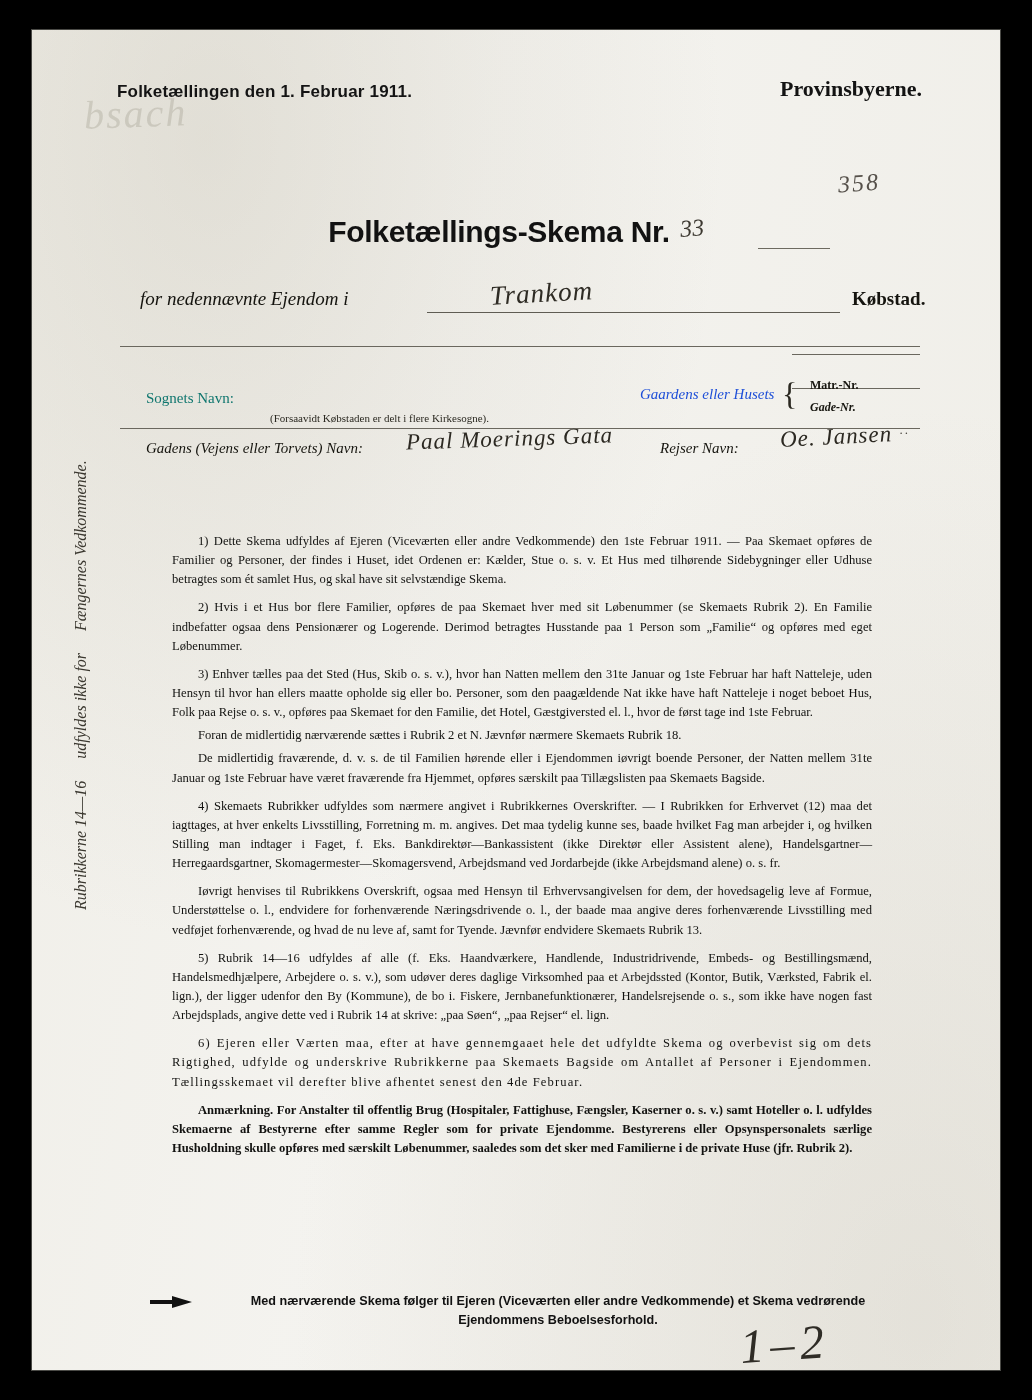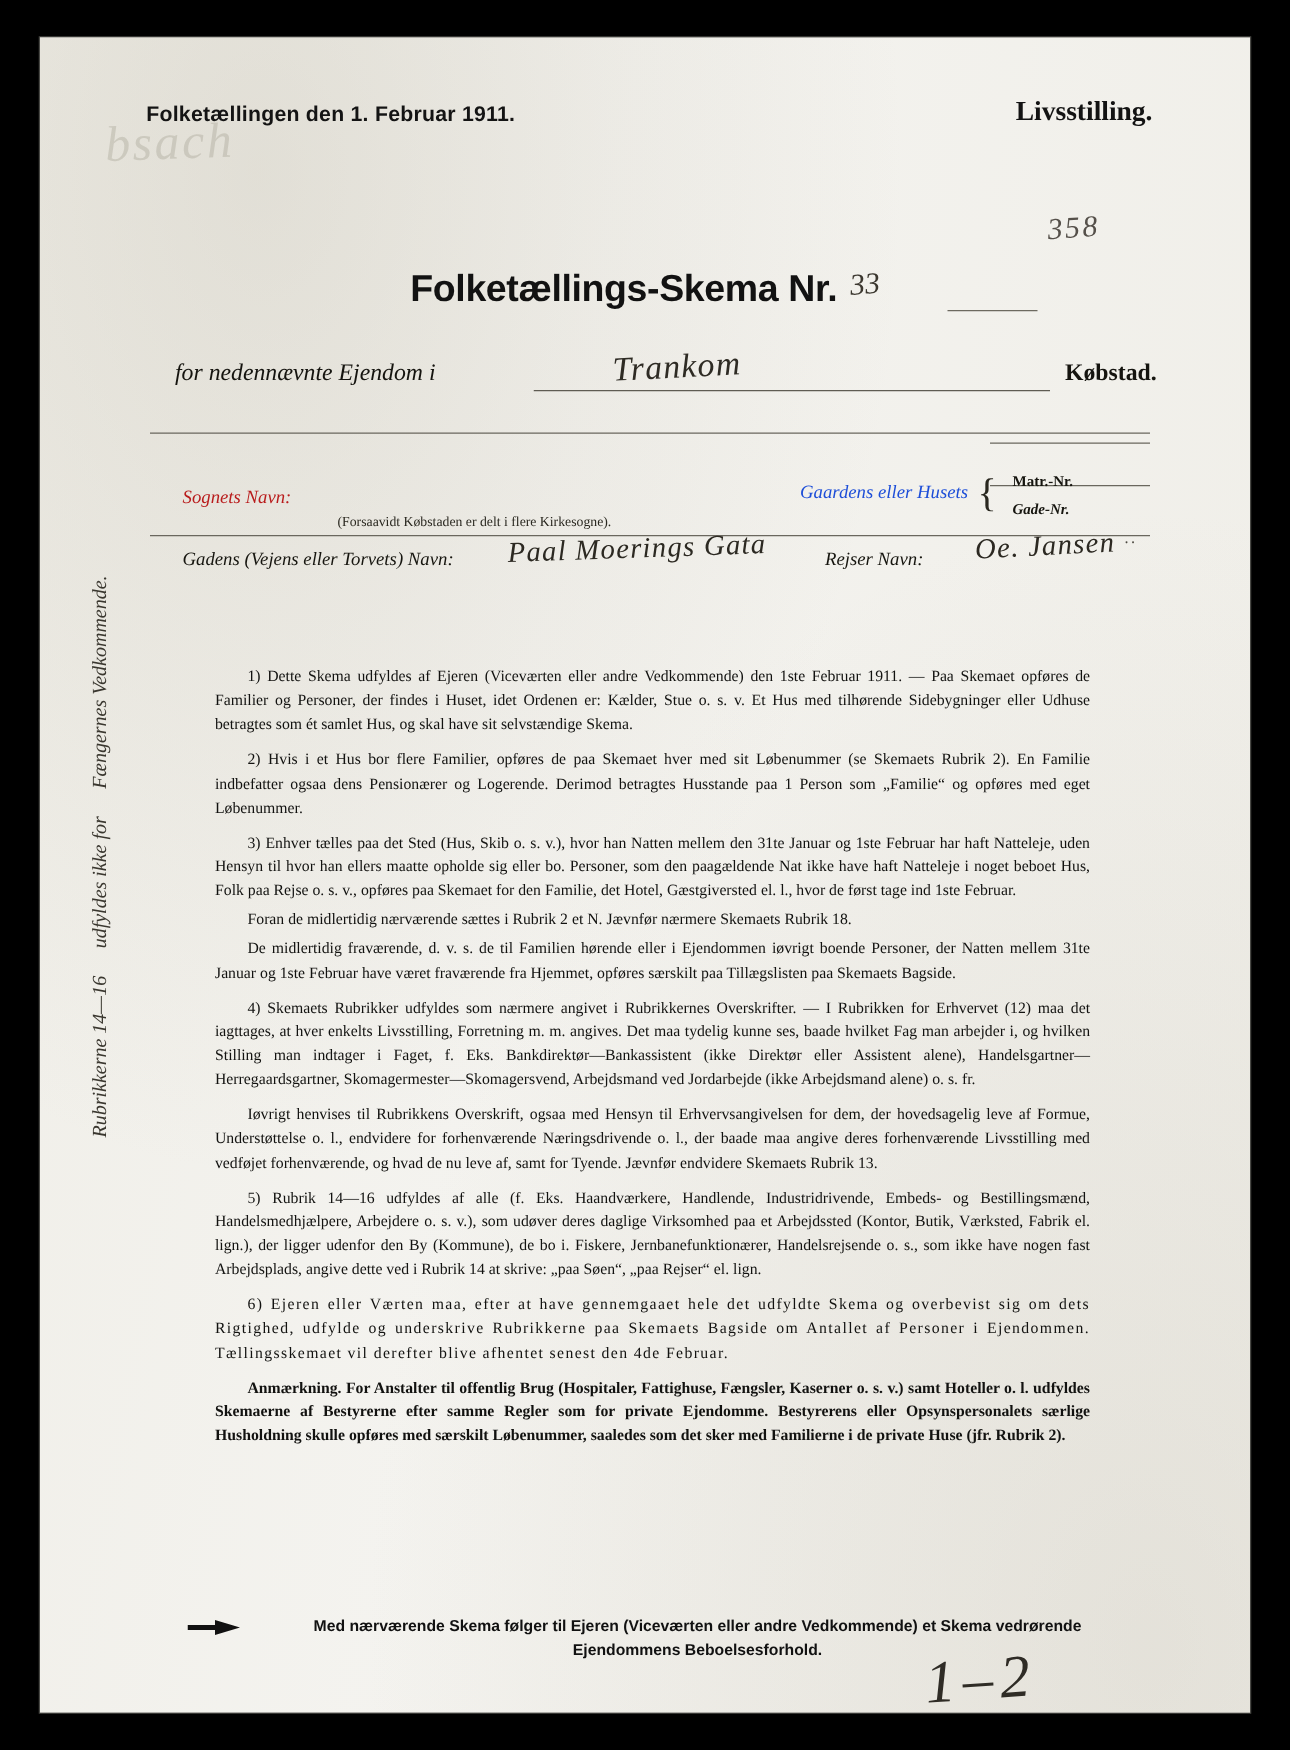--- a/index.html
+++ b/index.html
@@ -156,21 +156,21 @@
 
   
   .formblock { position: absolute; left: 88px; top: 312px; width: 800px; height: 120px; }
   .rule-a { position: absolute; left: 0; top: 4px; width: 800px; border-bottom: 1px solid #6a675e; }
   .rule-b { position: absolute; left: 0; top: 86px; width: 800px; border-bottom: 1px solid #6a675e; }
   .rule-matr { position: absolute; left: 672px; top: 12px; width: 128px; border-bottom: 1px solid #6a675e; }
   .rule-gade { position: absolute; left: 672px; top: 46px; width: 128px; border-bottom: 1px solid #6a675e; }
 
   .lbl-sognets {
     position: absolute; left: 26px; top: 48px;
-    font-family: "Liberation Serif", serif; font-style: italic; font-size: 15px; color: #b91c1c;
+    font-family: "Liberation Serif", serif; font-size: 15px; color: #0f766e;
   }
   .lbl-sognets-sub {
     position: absolute; left: 150px; top: 70px;
     font-family: "Liberation Serif", serif; font-size: 11px; color: #2a2820;
   }
   .lbl-gaardens {
     position: absolute; left: 520px; top: 44px;
     font-family: "Liberation Serif", serif; font-style: italic; font-size: 15px; color: #1d4ed8;
   }
   .brace {
@@ -287,21 +287,21 @@
 </style>
 </head>
 <body>
 
 <div class="page">
   <div class="paper-tint"></div>
 
   <div class="ghost-stamp">bsach</div>
 
   <div class="hdr-left">Folketællingen den 1. Februar 1911.</div>
-  <div class="hdr-right">Livsstilling.</div>
+  <div class="hdr-right">Provinsbyerne.</div>
   <div class="corner-number">358</div>
 
   <div class="title-row">
     <span class="main-title">Folketællings-Skema Nr.</span><span class="title-handwrite">33</span>
   </div>
   <div class="title-underline"></div>
 
   <div class="line2">
     <span class="l2-pre">for nedennævnte Ejendom i</span>
     <span class="l2-rule"></span>

